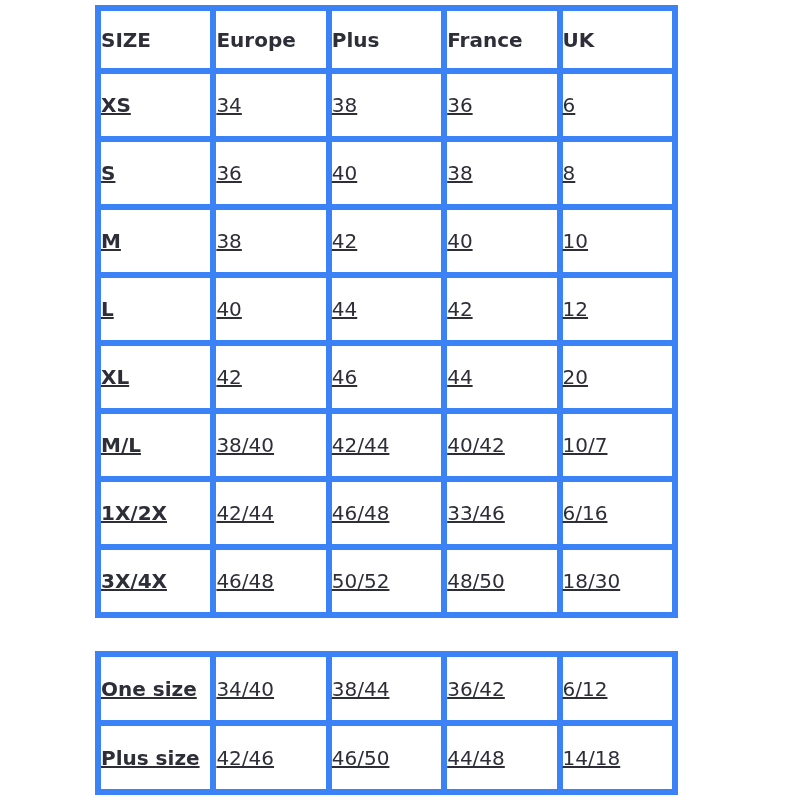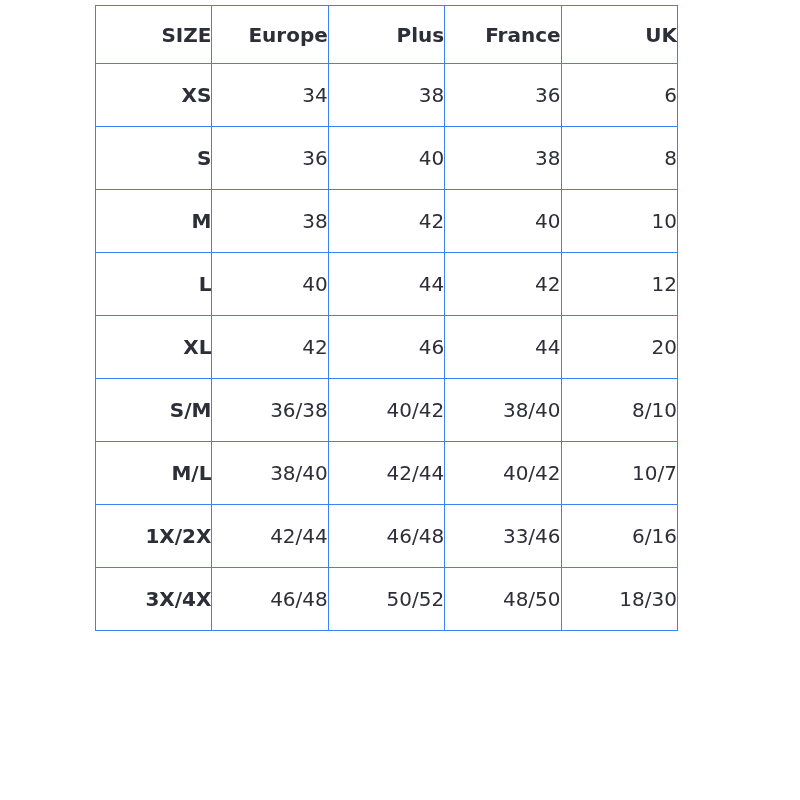--- a/index.html
+++ b/index.html
@@ -19,34 +19,35 @@
     padding-top: 5px;
   }
   table.size-chart {
     border-collapse: collapse;
     table-layout: fixed;
     width: 583px;
     background: #ffffff;
   }
   table.size-chart th,
   table.size-chart td {
-    border: 1px solid #3b82f6;
-    text-align: right;
+    border: 6px solid #3b82f6;
+    text-align: left;
     vertical-align: middle;
     font-size: 20px;
     color: #2e2e38;
     padding: 0;
   }
   table.size-chart th {
     font-weight: 700;
     height: 57px;
   }
   table.size-chart td {
     font-weight: 400;
     height: 62px;
+    text-decoration: underline;
   }
   table.size-chart td.row-label {
     font-weight: 700;
   }
   #special-table {
     margin-top: 33px;
   }
   #special-table td {
     height: 63px;
   }
@@ -96,27 +97,20 @@
           <td>12</td>
         </tr>
         <tr>
           <td class="row-label">XL</td>
           <td>42</td>
           <td>46</td>
           <td>44</td>
           <td>20</td>
         </tr>
         <tr>
-          <td class="row-label">S/M</td>
-          <td>36/38</td>
-          <td>40/42</td>
-          <td>38/40</td>
-          <td>8/10</td>
-        </tr>
-        <tr>
           <td class="row-label">M/L</td>
           <td>38/40</td>
           <td>42/44</td>
           <td>40/42</td>
           <td>10/7</td>
         </tr>
         <tr>
           <td class="row-label">1X/2X</td>
           <td>42/44</td>
           <td>46/48</td>
@@ -126,14 +120,32 @@
         <tr>
           <td class="row-label">3X/4X</td>
           <td>46/48</td>
           <td>50/52</td>
           <td>48/50</td>
           <td>18/30</td>
         </tr>
       </tbody>
   </table>
 
+  <table class="size-chart" id="special-table">
+    <tbody>
+        <tr>
+          <td class="row-label">One size</td>
+          <td>34/40</td>
+          <td>38/44</td>
+          <td>36/42</td>
+          <td>6/12</td>
+        </tr>
+        <tr>
+          <td class="row-label">Plus size</td>
+          <td>42/46</td>
+          <td>46/50</td>
+          <td>44/48</td>
+          <td>14/18</td>
+        </tr>
+      </tbody>
+  </table>
 
 </div>
 
 </body></html>

